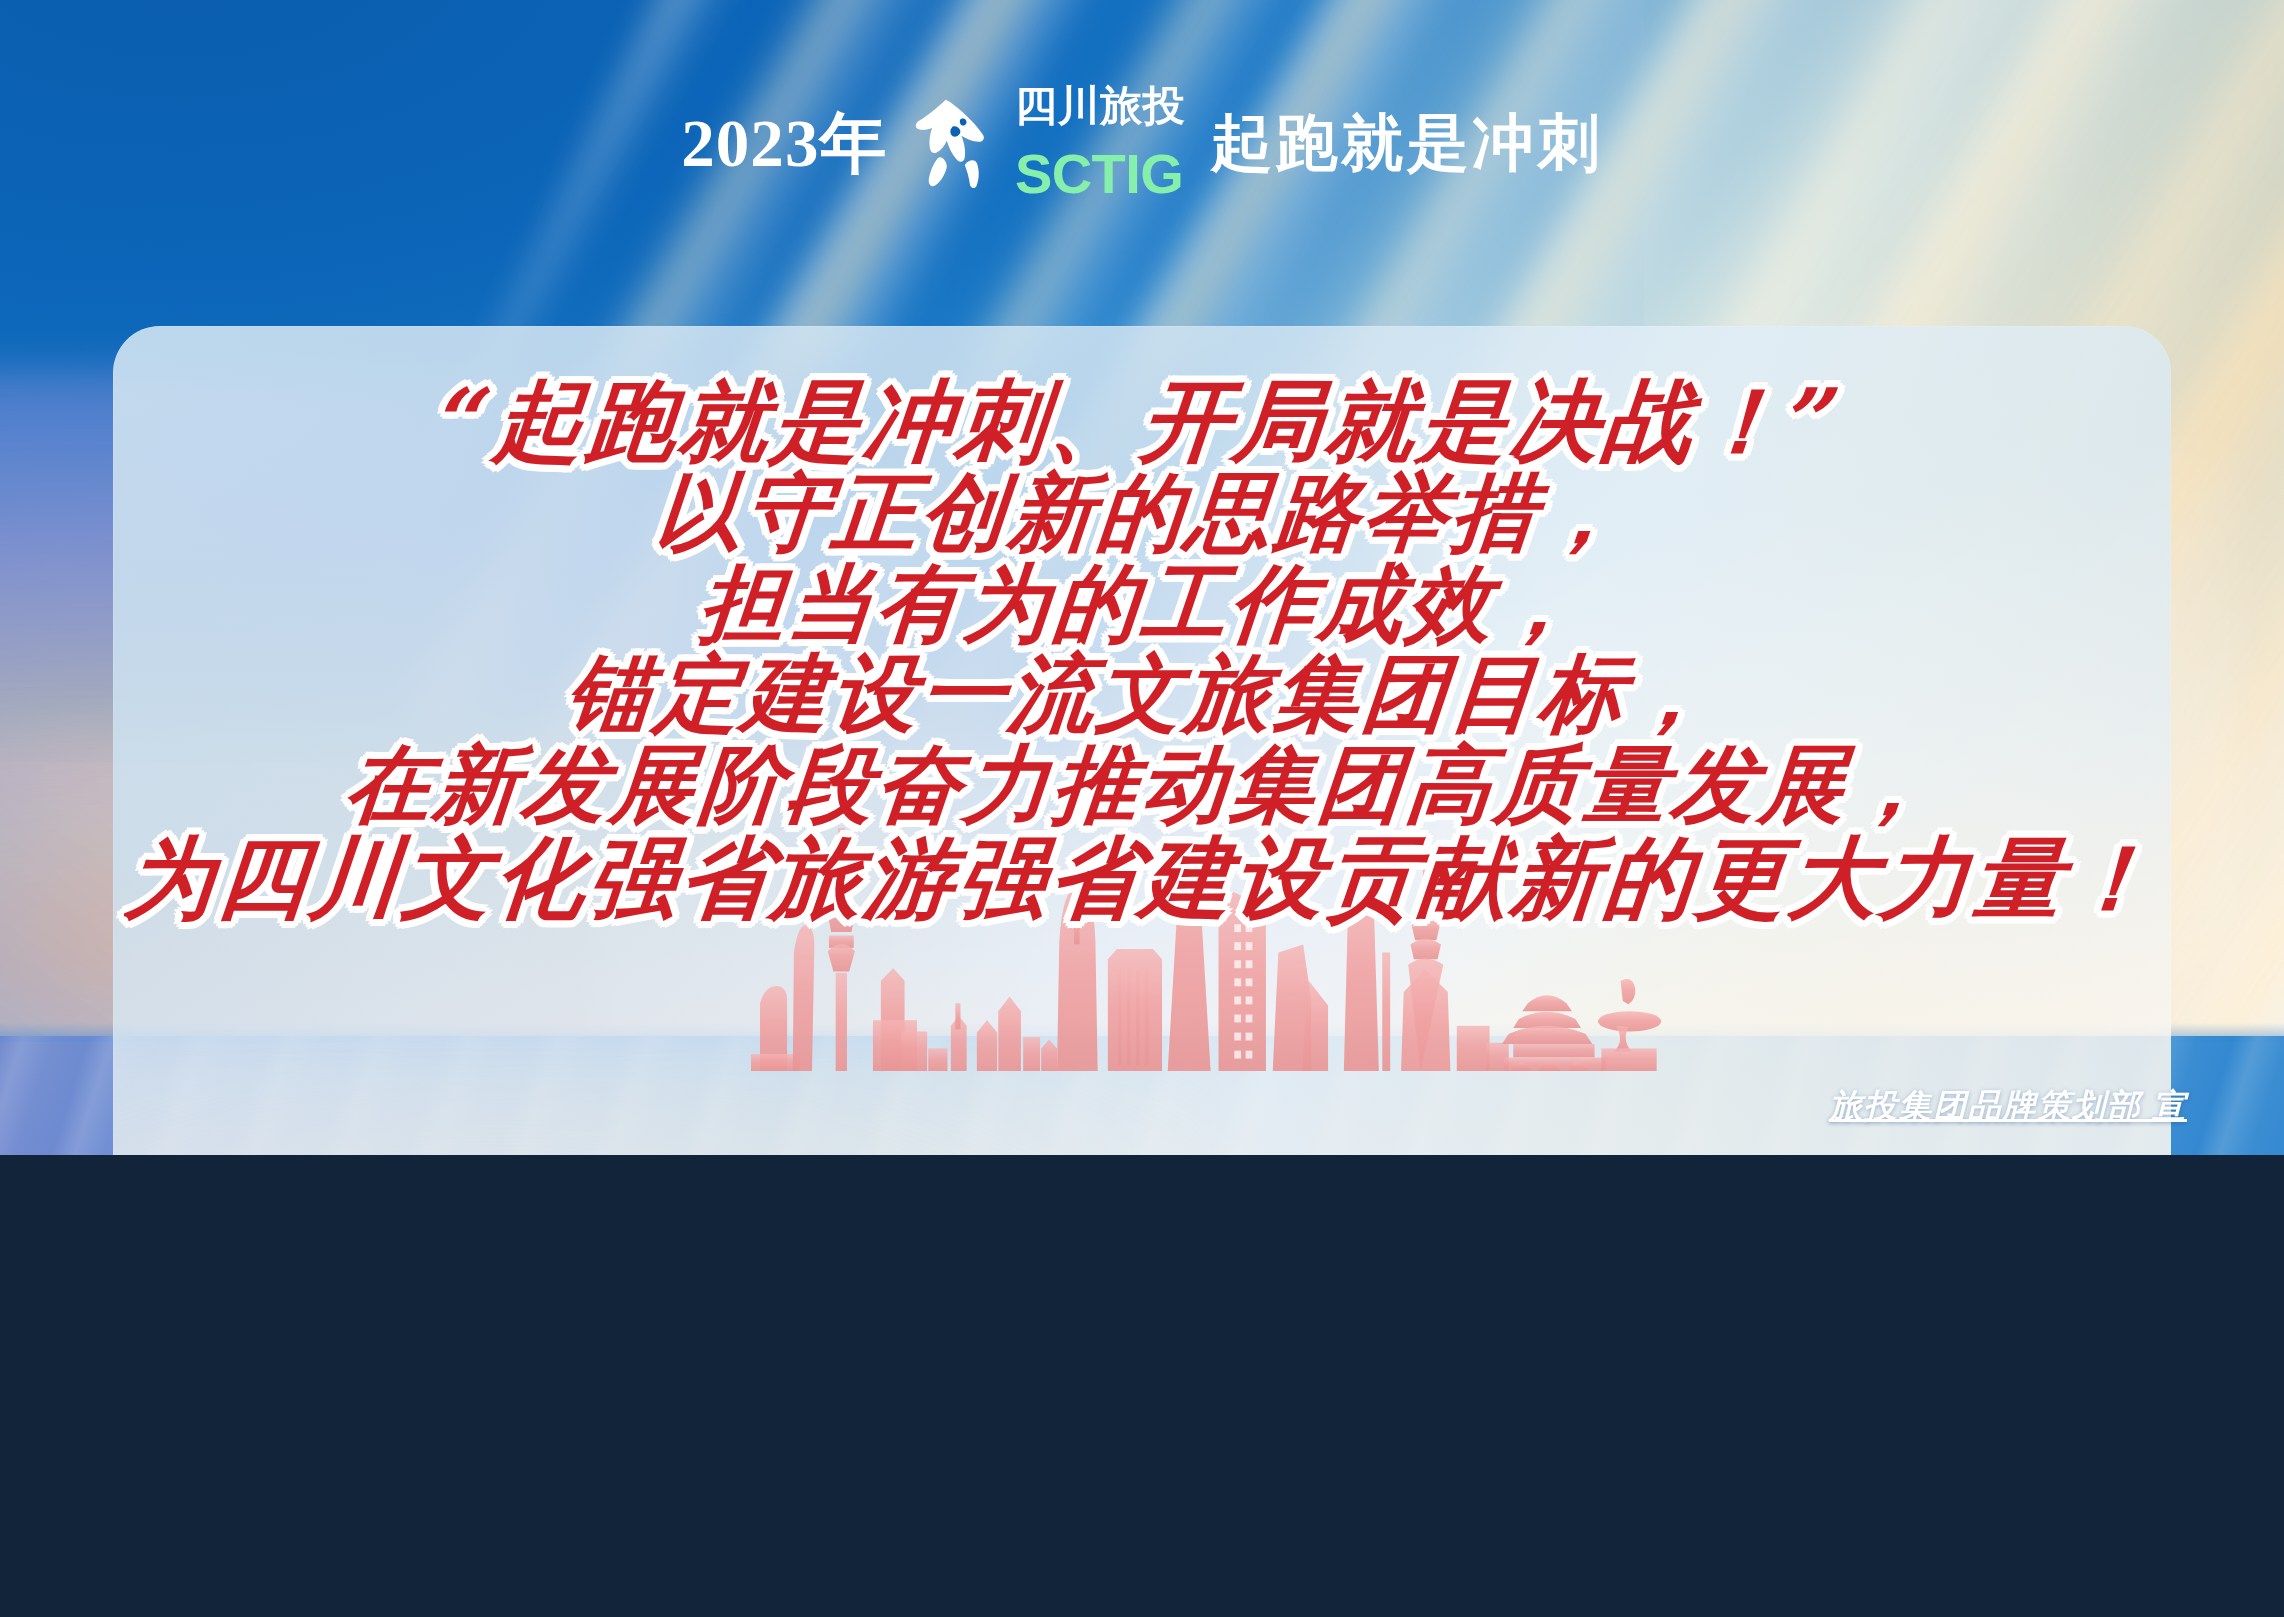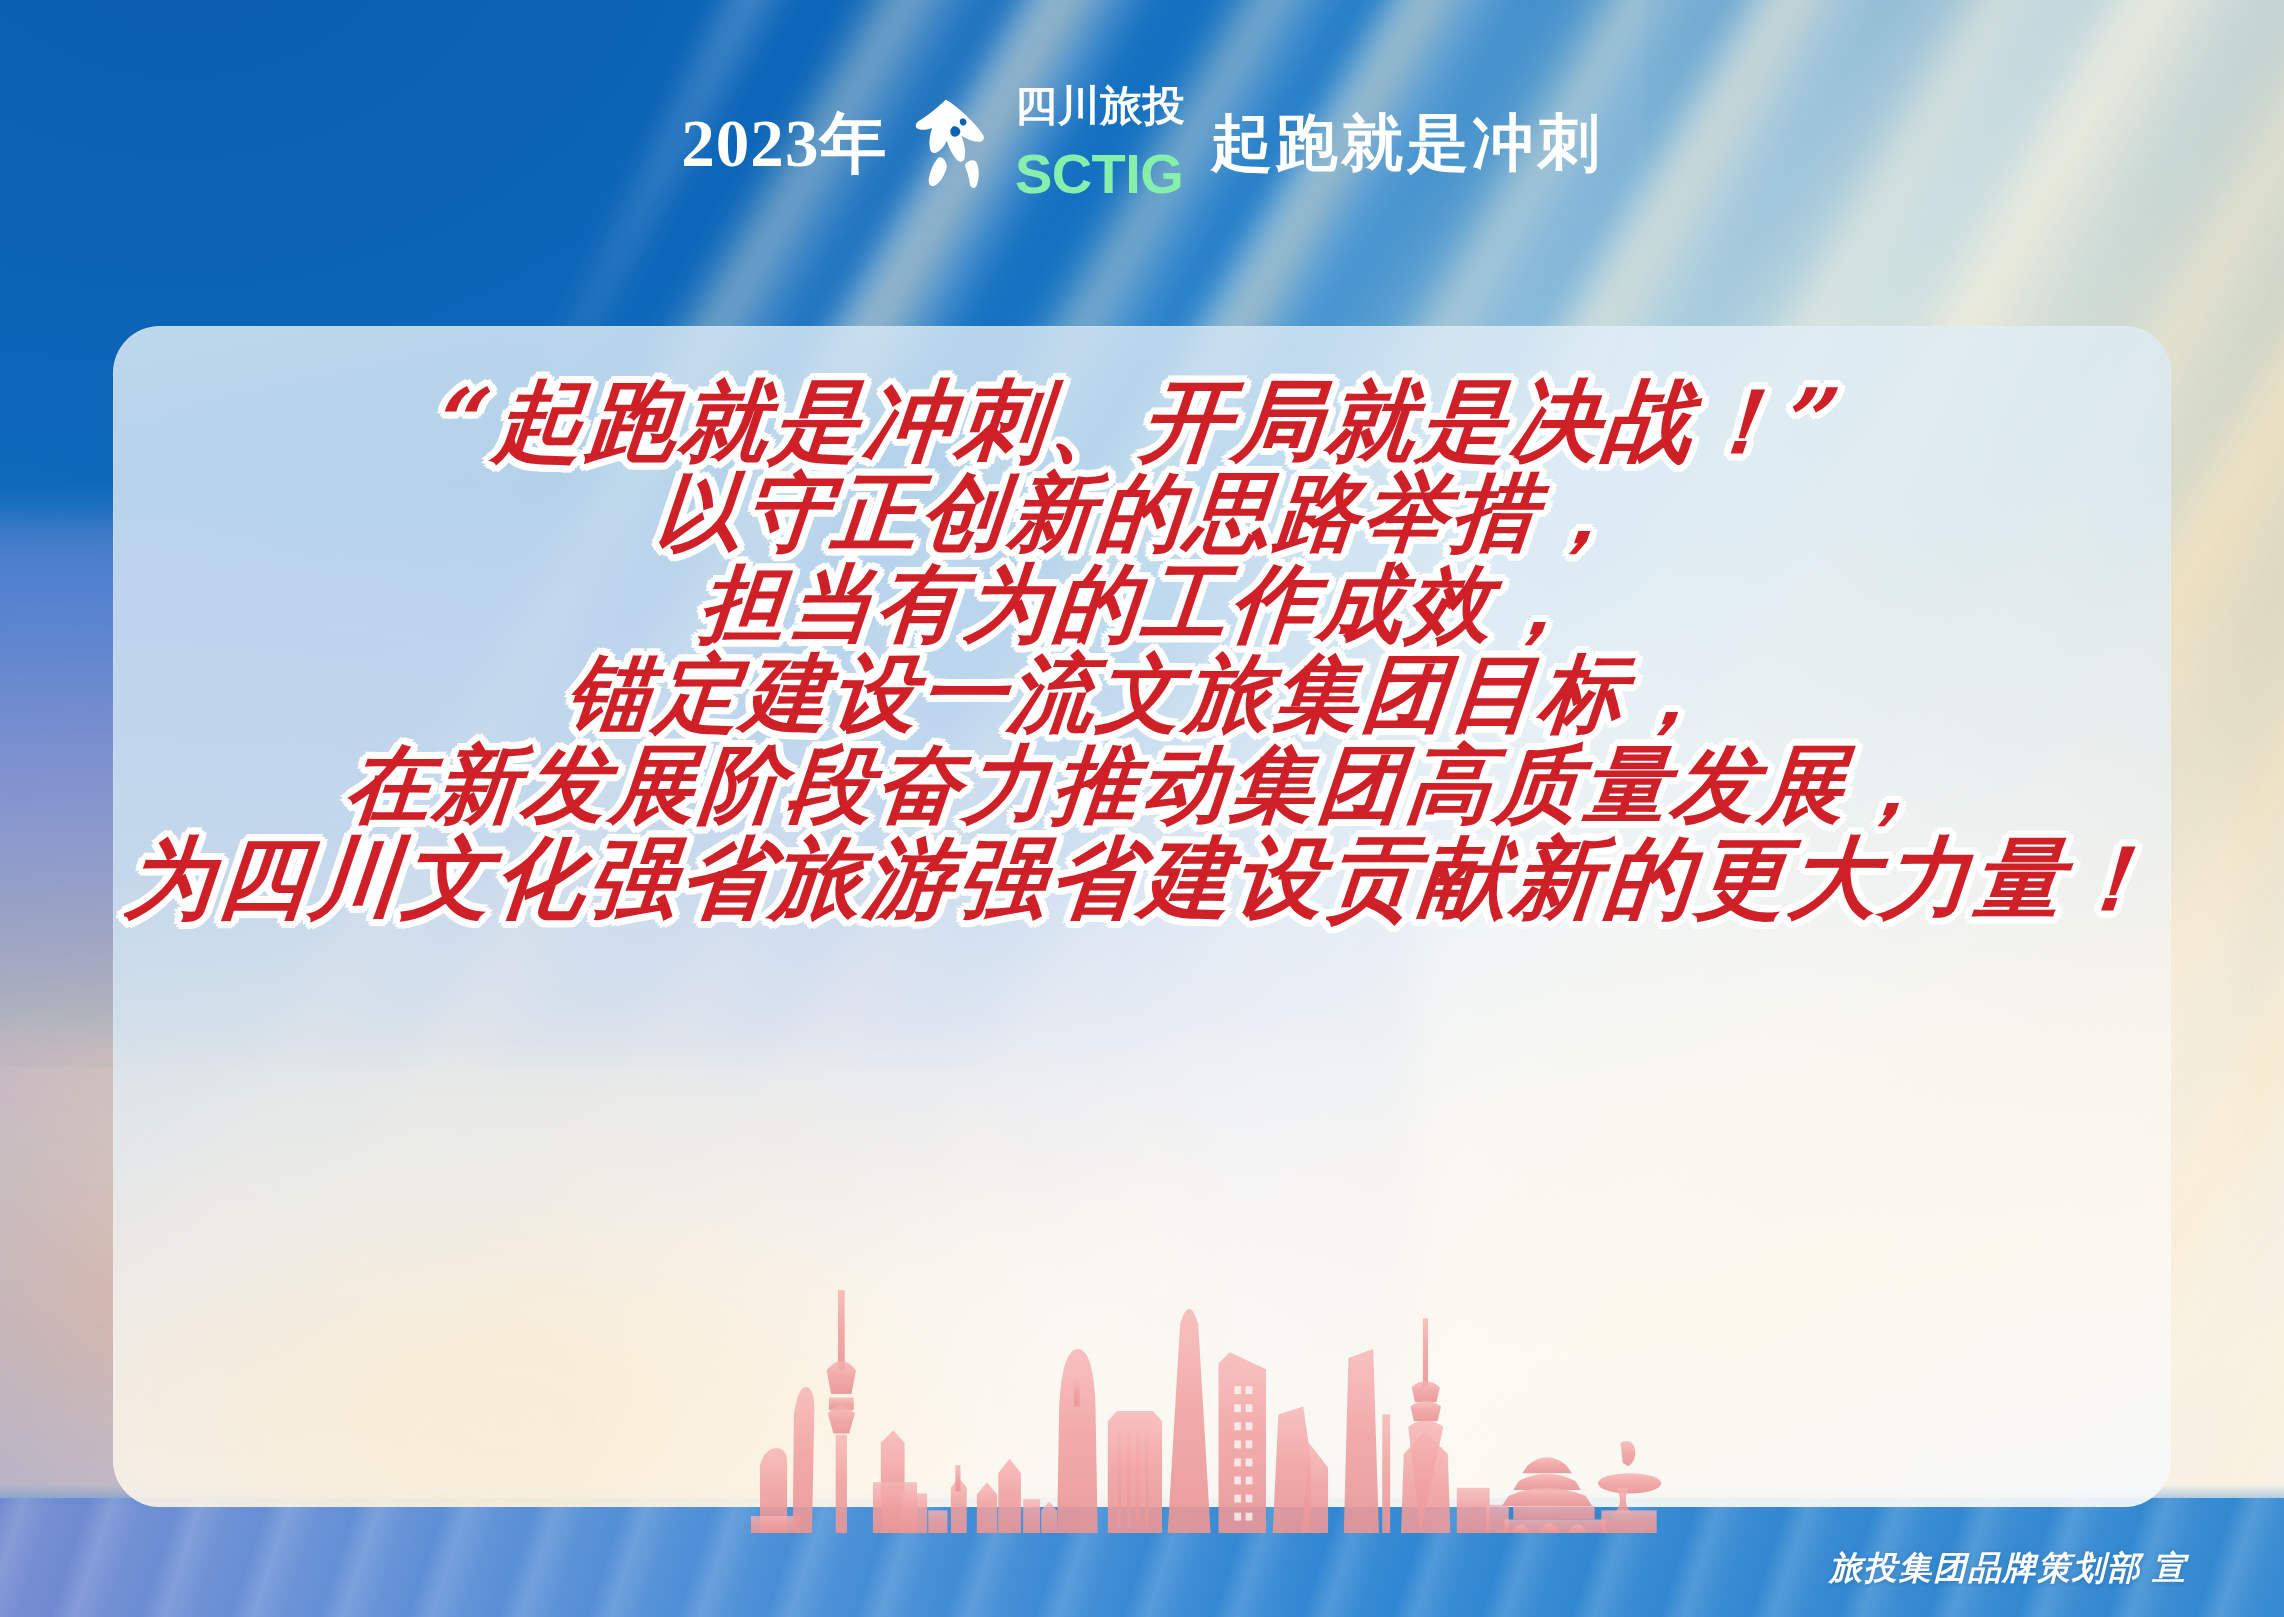--- a/index.html
+++ b/index.html
@@ -9,21 +9,21 @@
     background: #11243a;
   }
   body {
     font-family: "Liberation Sans", "DejaVu Sans", sans-serif;
   }
 
   
   #poster {
     position: relative;
     width: 2284px;
-    height: 1617px;
+    height: 1155px;
     overflow: hidden;
     background: #0a63b4;
   }
 
   
   .bg-base {
     position: absolute;
     inset: 0;
     background:
       linear-gradient(162deg,
@@ -352,20 +352,21 @@
     z-index: 60;
   }
   .footer-text {
     color: #ffffff;
     font-size: 33px;
     font-weight: 700;
     font-style: italic;
     letter-spacing: 1.7px;
     white-space: nowrap;
     text-shadow: 0 1.1px 4.5px rgba(20,70,140,0.35);
+    text-decoration: underline;
   }
 </style>
 </head>
 <body>
 
 <div id="poster">
 
   <div class="bg-base"></div>
   <div class="bg-corner-tl"></div>
   <div class="bg-rays"></div>

